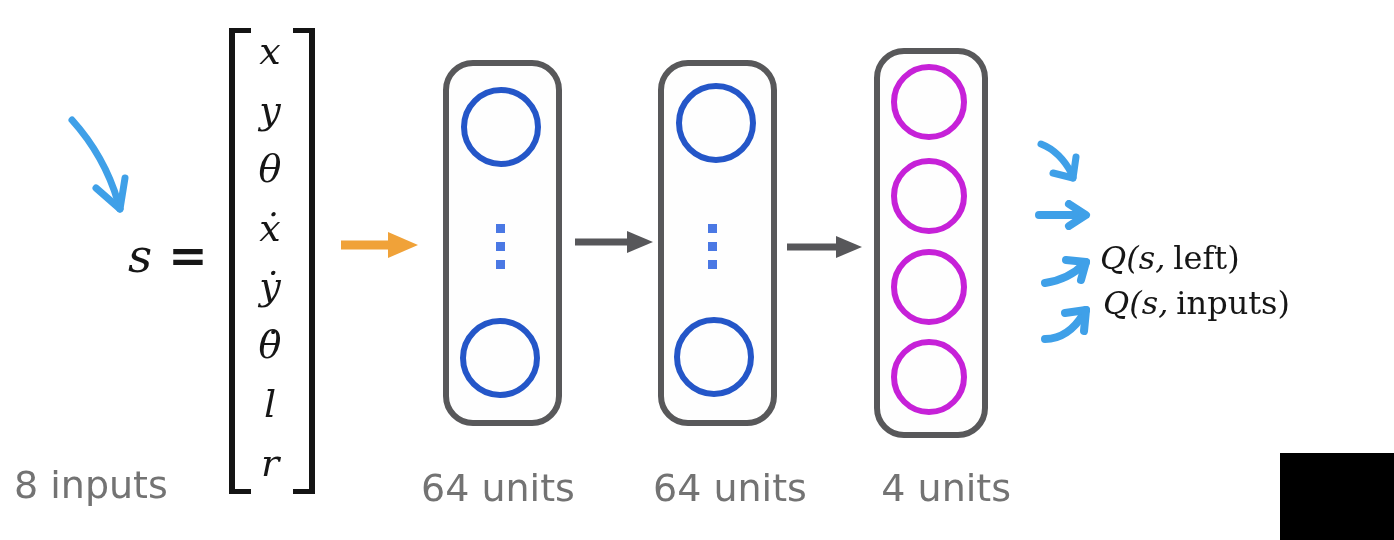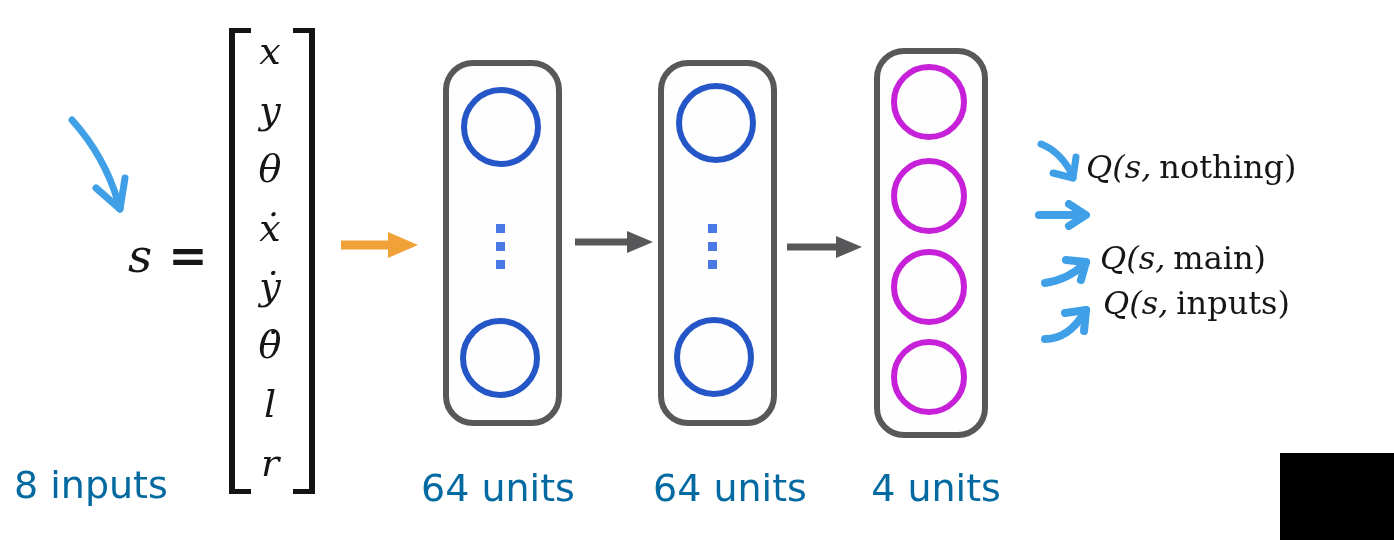--- a/index.html
+++ b/index.html
@@ -29,25 +29,25 @@
   #layer2-box{left:658px;top:60px;width:107px;height:354px;}
   #layer3-box{left:874px;top:48px;width:102px;height:378px;}
   
   .unit{border-radius:50%;background:transparent;}
   .unit-blue{border:6px solid #2456c8;width:68px;height:68px;}
   .unit-magenta{border:6px solid #c621d8;width:64px;height:64px;}
   
   .vdots{display:flex;flex-direction:column;gap:9px;}
   .vdots span{width:9px;height:9px;background:#4a78e4;display:block;}
   
-  .plabel{color:#0369a1;font-size:38px;white-space:nowrap;}
+  .plabel{color:#737373;font-size:38px;white-space:nowrap;}
   #label-inputs{left:14px;top:463px;}
   #label-layer1{left:421px;top:466px;width:150px;text-align:center;}
   #label-layer2{left:653px;top:466px;width:150px;text-align:center;}
-  #label-layer3{left:861px;top:466px;width:150px;text-align:center;}
+  #label-layer3{left:861px;top:466px;width:150px;text-align:right;}
   
   .qtext{font-size:32px;white-space:nowrap;}
   .qtext .action{padding-left:8px;font-style:normal;}
   #q-row1-text{left:1086px;top:148px;}
   #q-row2-text{left:1122px;top:196px;}
   #q-row3-text{left:1100px;top:239px;}
   #q-row4-text{left:1103px;top:284px;}
   
   #corner-box{left:1280px;top:453px;width:114px;height:87px;background:#000;}
   svg{display:block;}
@@ -137,25 +137,22 @@
     <path d="M 5,31 C 18,29 32,24 44,12" fill="none" stroke="#3fa0e8" stroke-width="8" stroke-linecap="round"></path>
     <path d="M 26,8 L 46,10" fill="none" stroke="#3fa0e8" stroke-width="8" stroke-linecap="round"></path>
     <path d="M 41,28 L 46,10" fill="none" stroke="#3fa0e8" stroke-width="8" stroke-linecap="round"></path>
   </svg>
   <svg class="abs" style="left:1038px;top:295px;" width="62" height="52" viewBox="0 0 62 52">
     <path d="M 7,44 C 22,44 36,35 46,18" fill="none" stroke="#3fa0e8" stroke-width="8" stroke-linecap="round"></path>
     <path d="M 27,18 L 48,15" fill="none" stroke="#3fa0e8" stroke-width="8" stroke-linecap="round"></path>
     <path d="M 46,36 L 48,15" fill="none" stroke="#3fa0e8" stroke-width="8" stroke-linecap="round"></path>
   </svg>
 
-  <div class="abs math qtext" id="q-row1-text">
-    <span class="ital">Q(s,</span><span class="action">nothing)</span>
-  </div>
   <div class="abs math qtext" id="q-row3-text">
-    <span class="ital">Q(s,</span><span class="action">main)</span>
+    <span class="ital">Q(s,</span><span class="action">left)</span>
   </div>
   <div class="abs math qtext" id="q-row4-text">
     <span class="ital">Q(s,</span><span class="action">inputs)</span>
   </div>
 
   <div class="abs" id="corner-box"></div>
 
 </div>
 
 </body></html>

